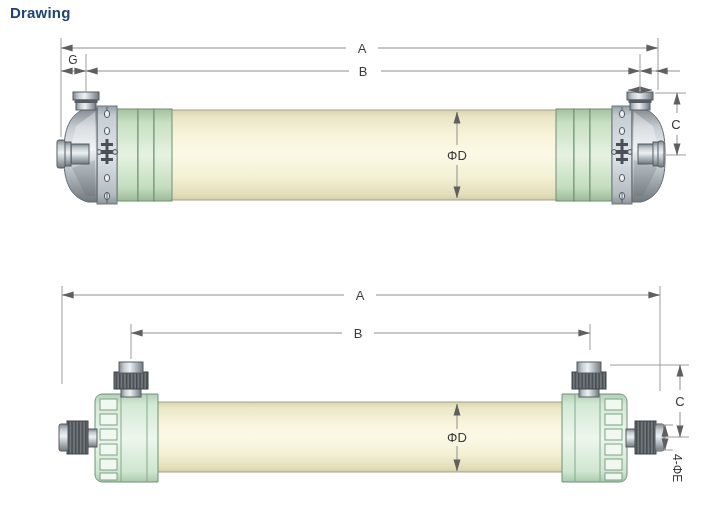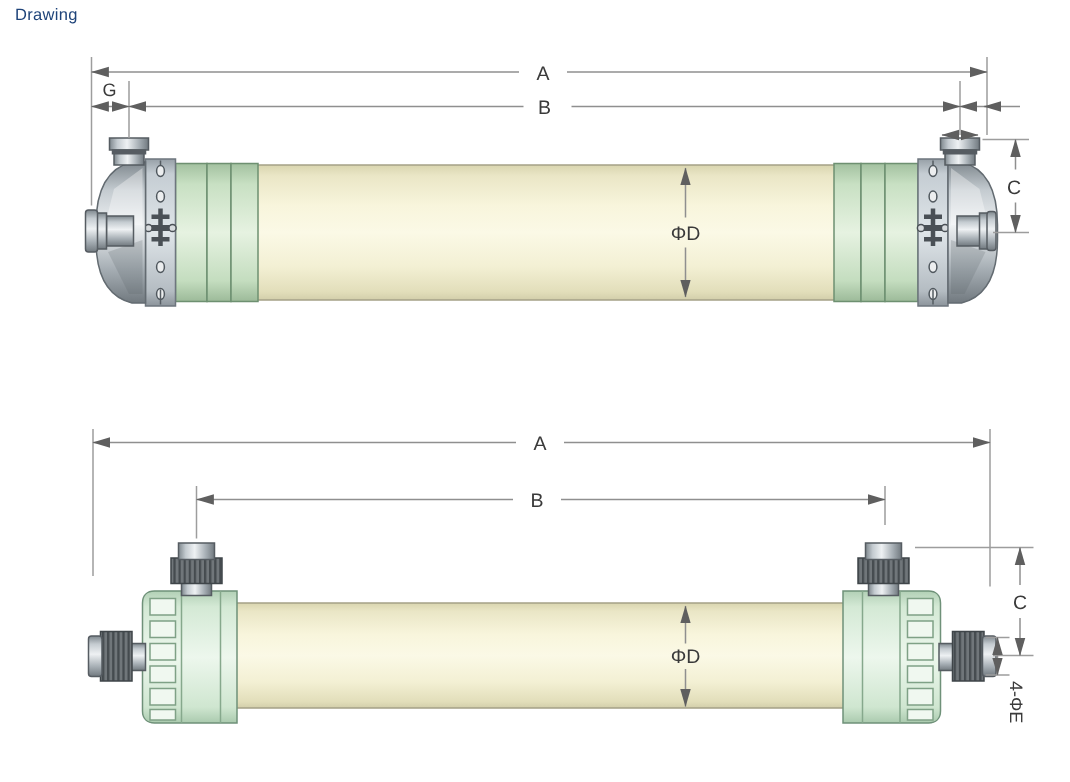--- a/index.html
+++ b/index.html
@@ -1,18 +1,18 @@
 <!DOCTYPE html>
 <html><head>
 <meta charset="utf-8">
 <style>
   html,body{margin:0;padding:0;background:#ffffff;}
   #stage{position:relative;width:713px;height:521px;background:#ffffff;overflow:hidden;
          font-family:"Liberation Sans",sans-serif;}
-  #page-title{position:absolute;left:10px;top:4px;font-size:11px;font-weight:normal;
+  #page-title{position:absolute;left:10px;top:4px;font-size:15px;font-weight:bold;
               color:#1e4379;letter-spacing:.2px;}
   svg{position:absolute;left:0;top:0;}
   text{font-family:"Liberation Sans",sans-serif;fill:#3a3a3a;}
   .dim{stroke:#8f8f8f;stroke-width:1;fill:none;}
   .ext{stroke:#9d9d9d;stroke-width:1;fill:none;}
   .lbl{font-size:13px;}
   .lblsm{font-size:12px;}
 </style>
 </head>
 <body>

